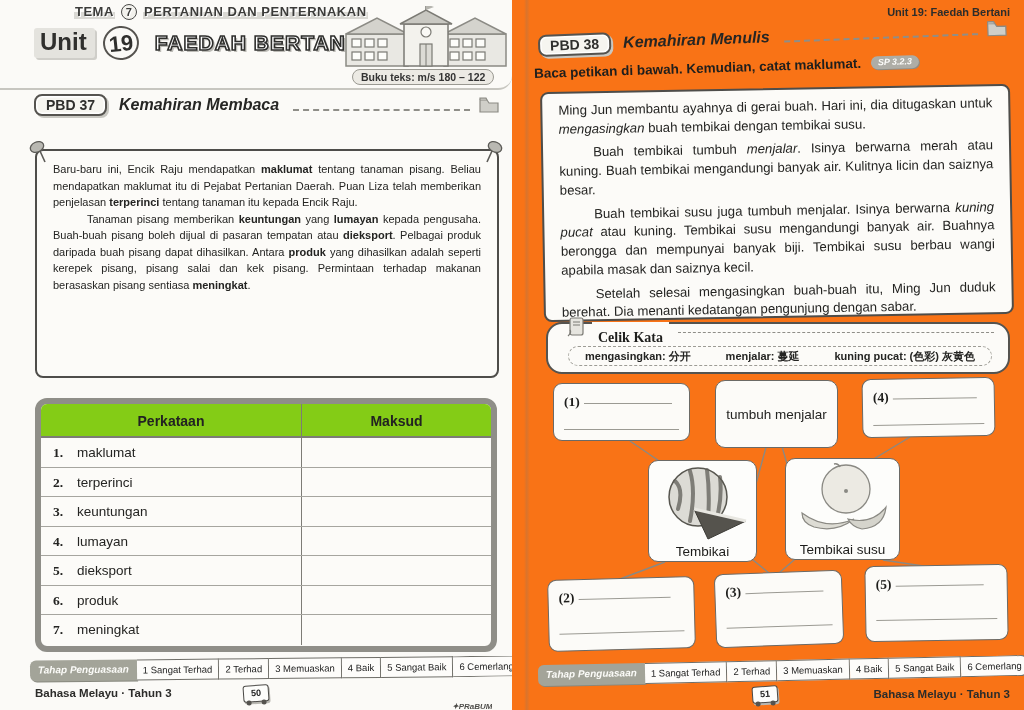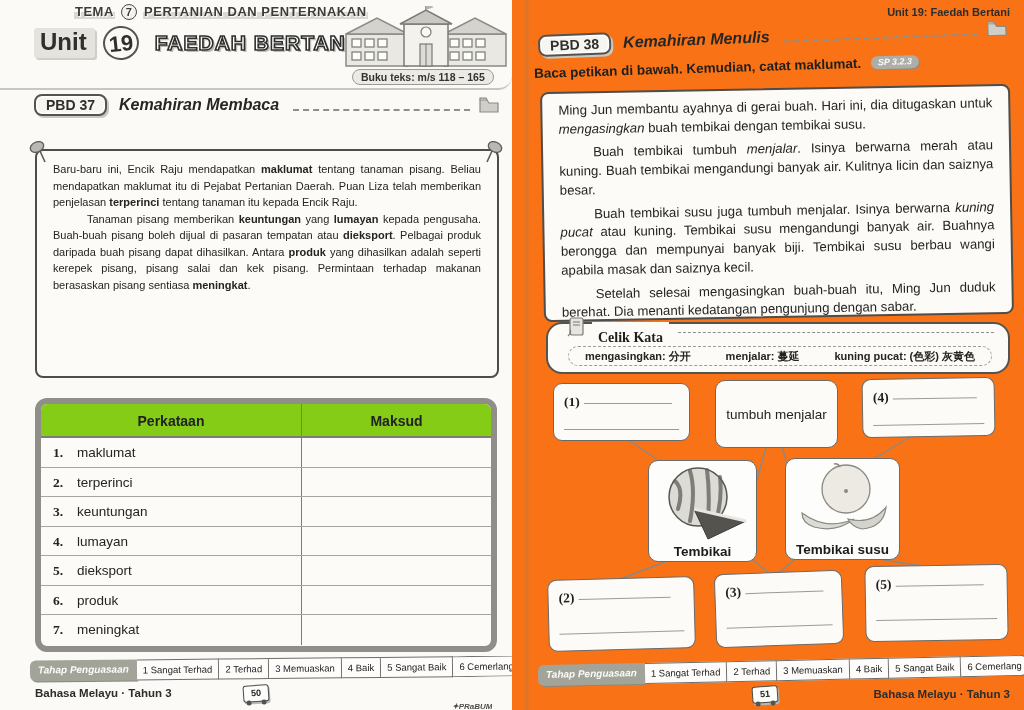--- a/index.html
+++ b/index.html
@@ -89,21 +89,21 @@
                    border-radius:12px; display:flex; align-items:center; justify-content:space-between; padding:0 16px; }
   .celik-entries span { font-size:11px; font-weight:bold; color:#242422; }
 
   .blank-box { position:absolute; border:1.5px solid #6b6a66; border-radius:9px; background:#fcfbf8; padding:8px 10px 6px 10px; }
   .blank-num { font-family:"Liberation Serif", serif; font-weight:bold; font-size:13.5px; color:#1e1e1c; }
   .blank-line { border-bottom:1.2px solid #9b9a93; height:14px; }
   .blank-line.inline { display:inline-block; vertical-align:2px; height:0; }
   .center-box { position:absolute; border:1.5px solid #6b6a66; border-radius:10px; background:#fcfbf8;
                 display:flex; align-items:center; justify-content:center; font-size:13.5px; color:#242422; }
   .fruit-box { position:absolute; border:1.5px solid #6b6a66; border-radius:10px; background:#fdfdfb; }
-  .fruit-label { position:absolute; left:0; right:0; bottom:2px; text-align:center; font-size:13.5px; font-weight:bold; color:#1c1c1a; }
+  .fruit-label { position:absolute; left:0; right:0; bottom:2px; text-align:center; font-size:13.5px; font-weight:normal; color:#1c1c1a; }
   .connector-svg { position:absolute; left:0; top:370px; width:512px; height:300px; pointer-events:none; }
 
   .logo-partial { position:absolute; font-size:8px; font-weight:bold; font-style:italic; color:#4e4d4a; overflow:hidden; height:8px; }
 </style>
 </head>
 <body>
 
 <div class="spread">
 
   <div class="page page-left">
@@ -144,21 +144,21 @@
             <rect x="40" y="46" width="9" height="8"></rect>
           <rect x="112" y="33" width="9" height="8"></rect>
             <rect x="125" y="33" width="9" height="8"></rect>
             <rect x="138" y="33" width="9" height="8"></rect>
           <rect x="112" y="46" width="9" height="8"></rect>
             <rect x="125" y="46" width="9" height="8"></rect>
             <rect x="138" y="46" width="9" height="8"></rect>
         </g>
       </svg>
     </div>
-    <div class="buku-pill">Buku teks: m/s 118 – 165</div>
+    <div class="buku-pill">Buku teks: m/s 180 – 122</div>
 
     <div class="pbd-row" style="left:34px; top:94px; width:466px;">
       <span class="pbd-pill">PBD 37</span>
       <span class="pbd-skill">Kemahiran Membaca</span>
       <span class="pbd-dash"></span>
       <svg width="22" height="18" viewBox="0 0 22 18">
         <path d="M2 4 L9 4 L11 7 L20 7 L20 16 L2 16 Z" fill="#cfcec8" stroke="#8b8a84" stroke-width="1.2"></path>
         <path d="M2 4 L2 2 L8 2 L9 4" fill="#bdbcb6" stroke="#8b8a84" stroke-width="1.2"></path>
       </svg>
     </div>

